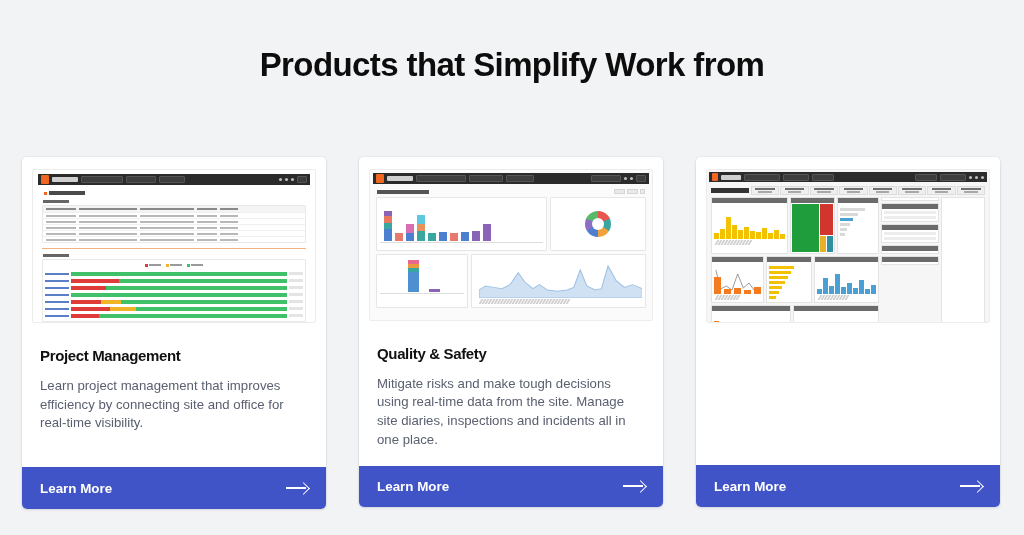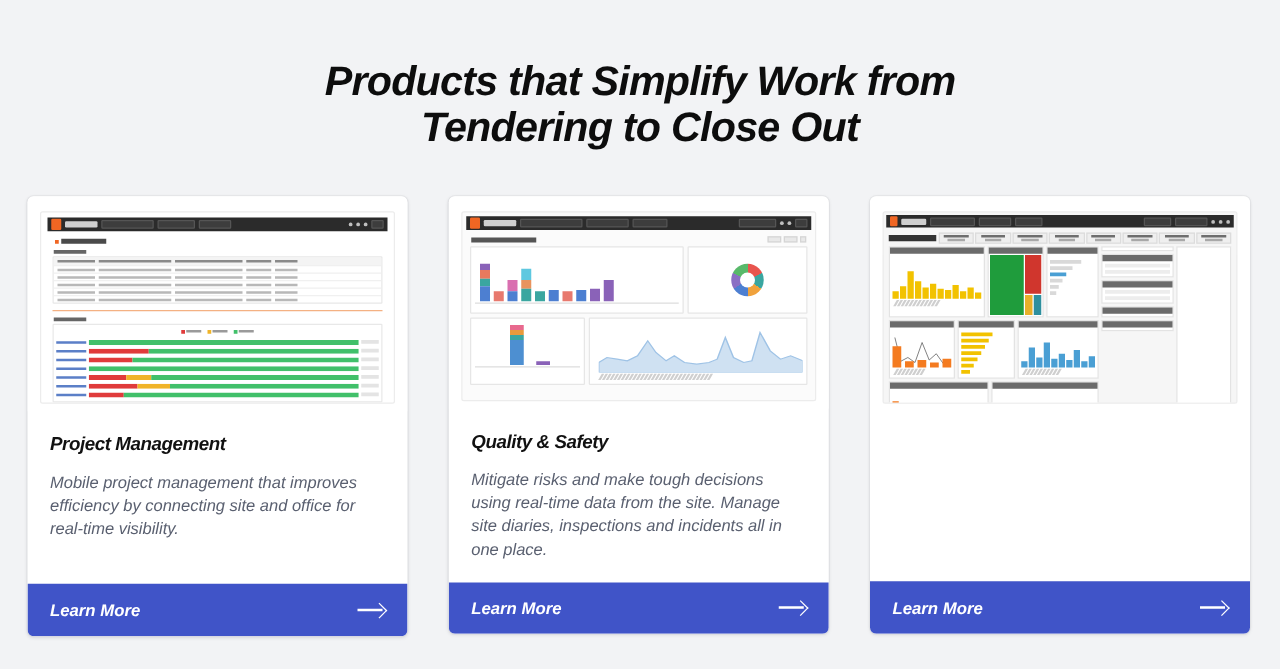--- a/index.html
+++ b/index.html
@@ -2,21 +2,21 @@
 <html><head>
 <meta charset="utf-8">
 <style>
   * { box-sizing: border-box; margin: 0; padding: 0; }
   html, body {
     width: 1024px; height: 535px;
     background: #f2f3f5;
     font-family: "Liberation Sans", sans-serif;
     overflow: hidden;
   }
-  .page { width: 1024px; height: 386px; position: relative; font-style: italic; }
+  .page { width: 1024px; height: 386px; position: relative; }
 
   
   .heading {
     text-align: center;
     font-size: 33px;
     line-height: 1.12;
     font-weight: bold;
     color: #0d0d0d;
     letter-spacing: -0.6px;
     padding-top: 47px;
@@ -215,21 +215,20 @@
   .side-list .sl { height: 4px; background: #ededed; margin-bottom: 1.5px; }
   .side-list .slh { height: 4px; background: #cfcfcf; margin-bottom: 2px; }
 </style>
 </head>
 <body>
 
 <div class="page">
 
   <h1 class="heading">
     <span class="line">Products that Simplify Work from</span>
-    <span class="line">Tendering to Close Out</span>
   </h1>
 
   <div class="cards">
 
     <div class="card card-1">
       <div class="card-shot">
         <div class="shot c1">
           <div class="topbar">
             <span class="logo"></span>
             <span class="brand"></span>
@@ -364,21 +363,21 @@
                     <span class="sg-g" style="width:87%"></span>
                   </span>
                   <span class="end"></span>
                 </div>
             </div>
           </div>
         </div>
       </div>
       <div class="card-body">
         <div class="card-title">Project Management</div>
-        <div class="card-desc">Mobile project management that improves efficiency by connecting site and office for real-time visibility.</div>
+        <div class="card-desc">Learn project management that improves efficiency by connecting site and office for real-time visibility.</div>
       </div>
       <div class="learn">
         <span>Learn More</span>
         <span class="arrow"></span>
       </div>
     </div>
 
     <div class="card card-2">
       <div class="card-shot">
         <div class="shot c2">

